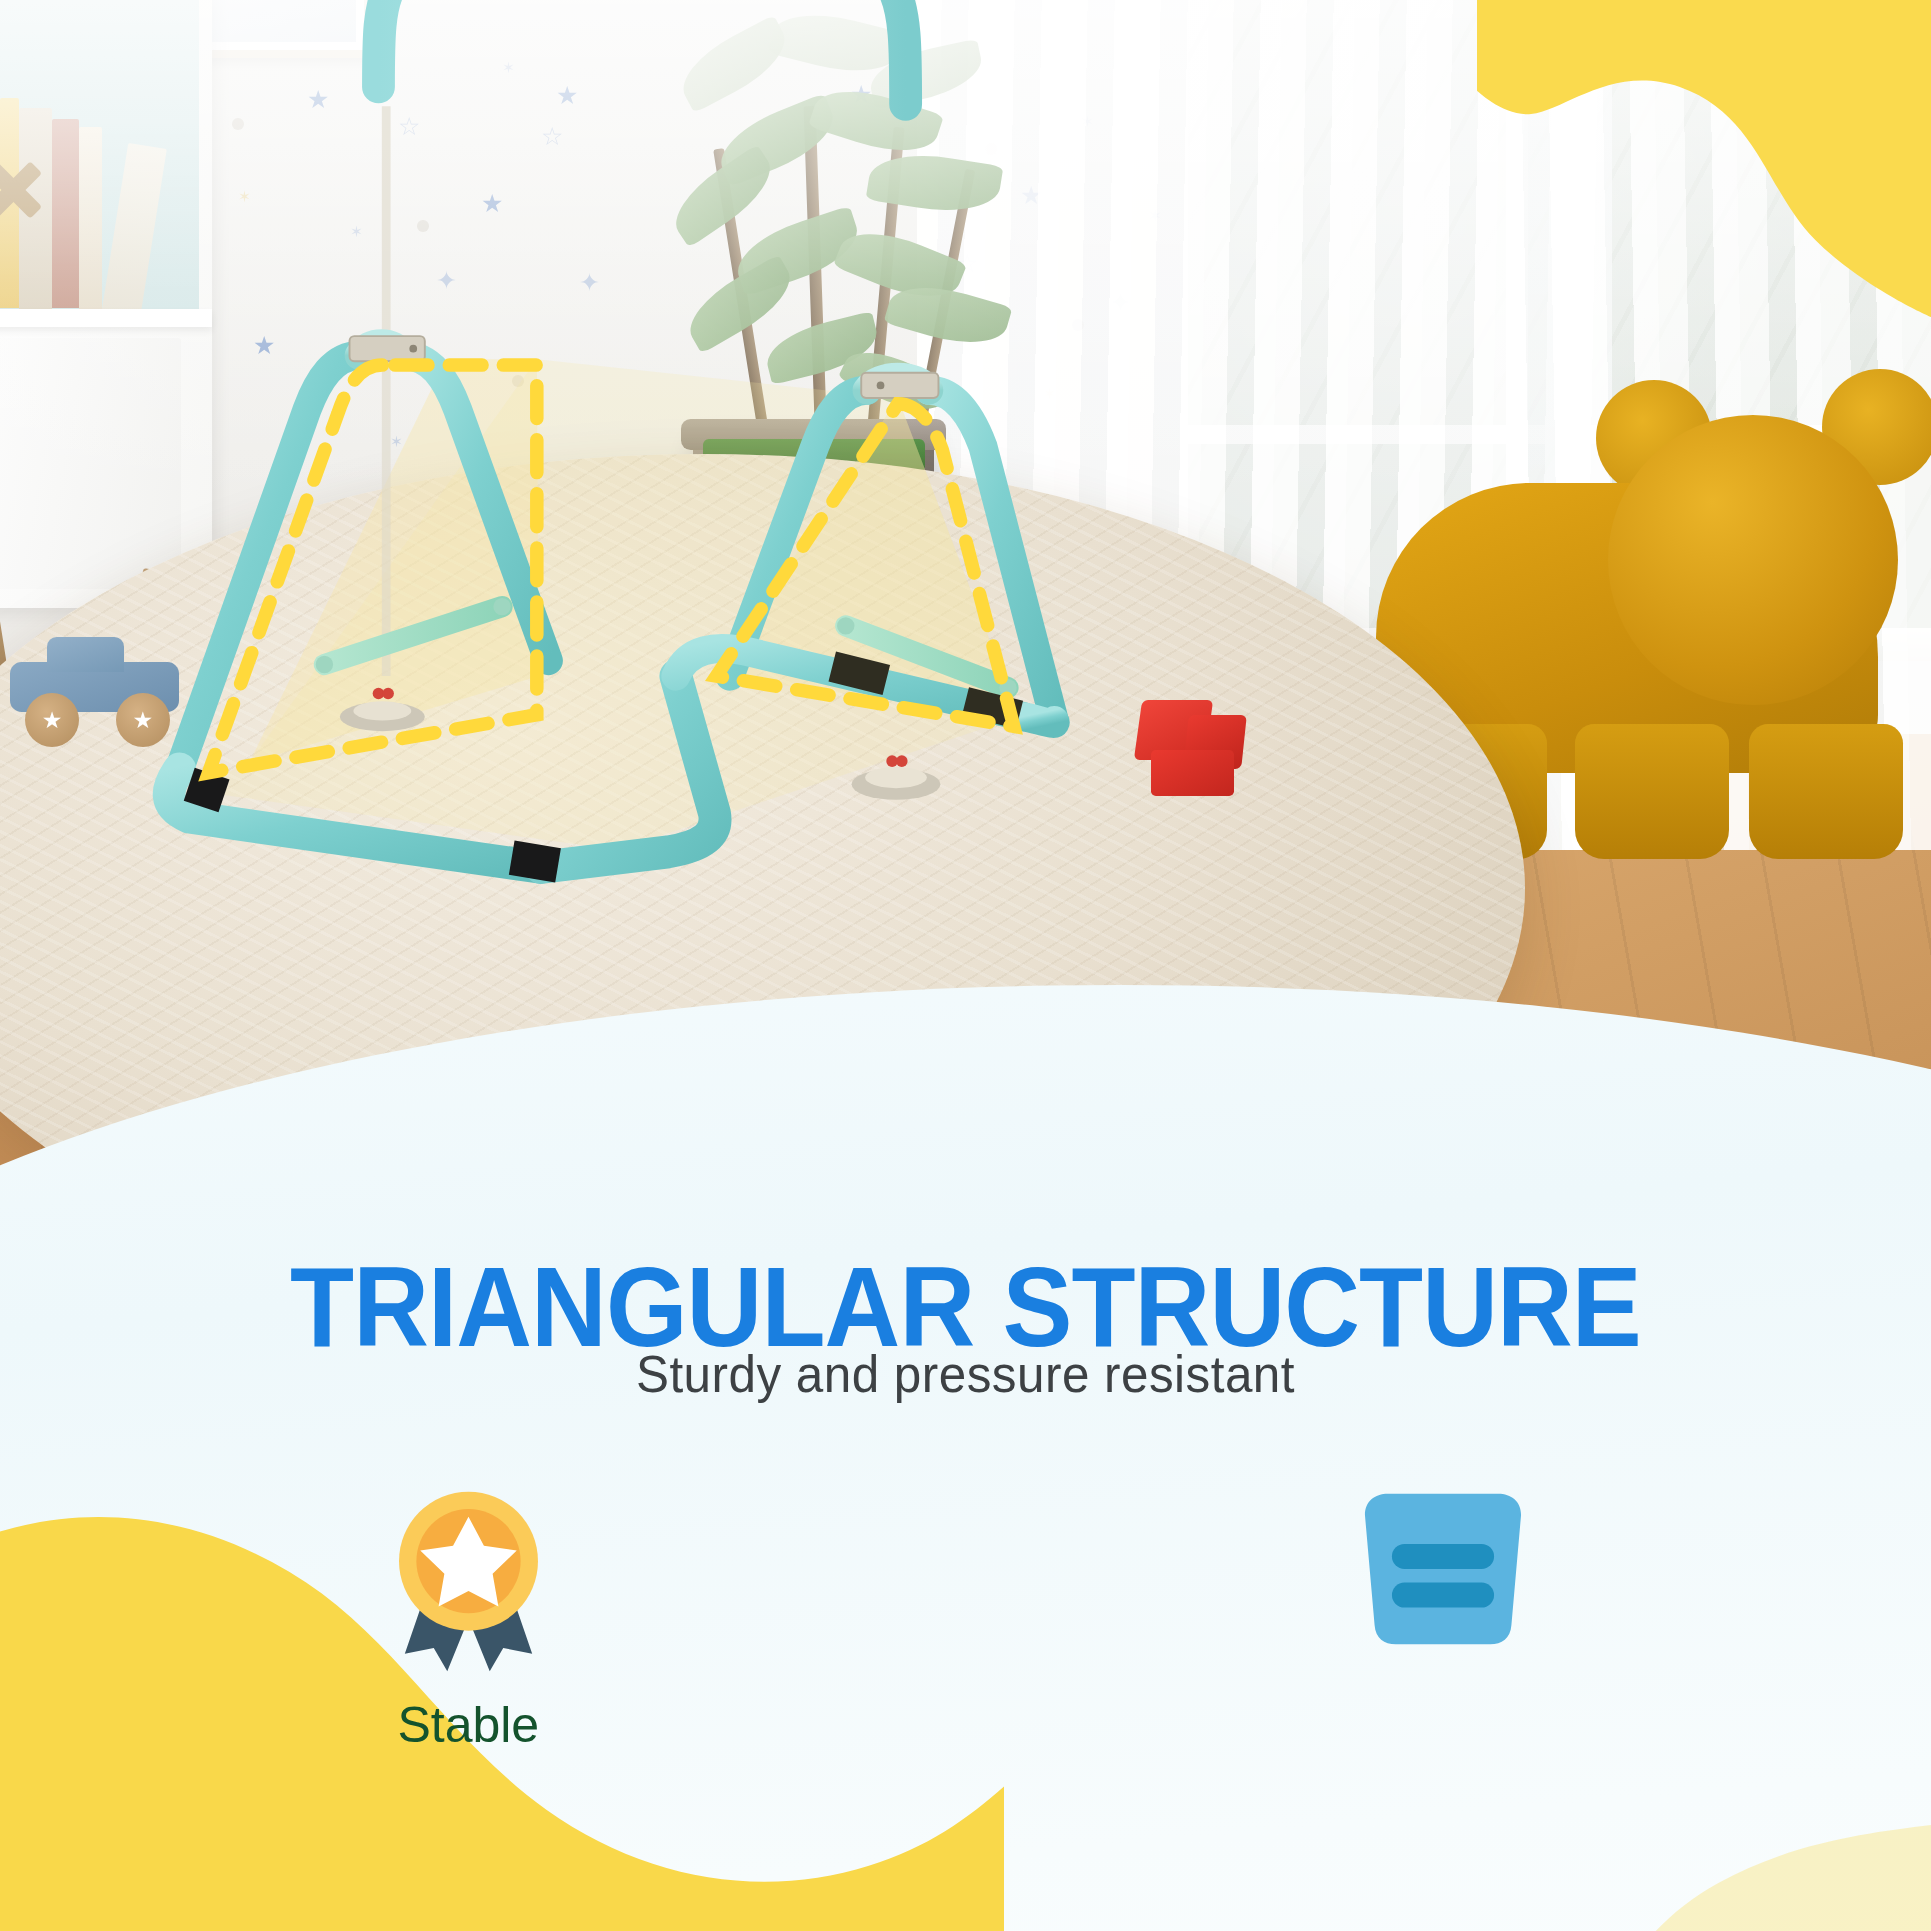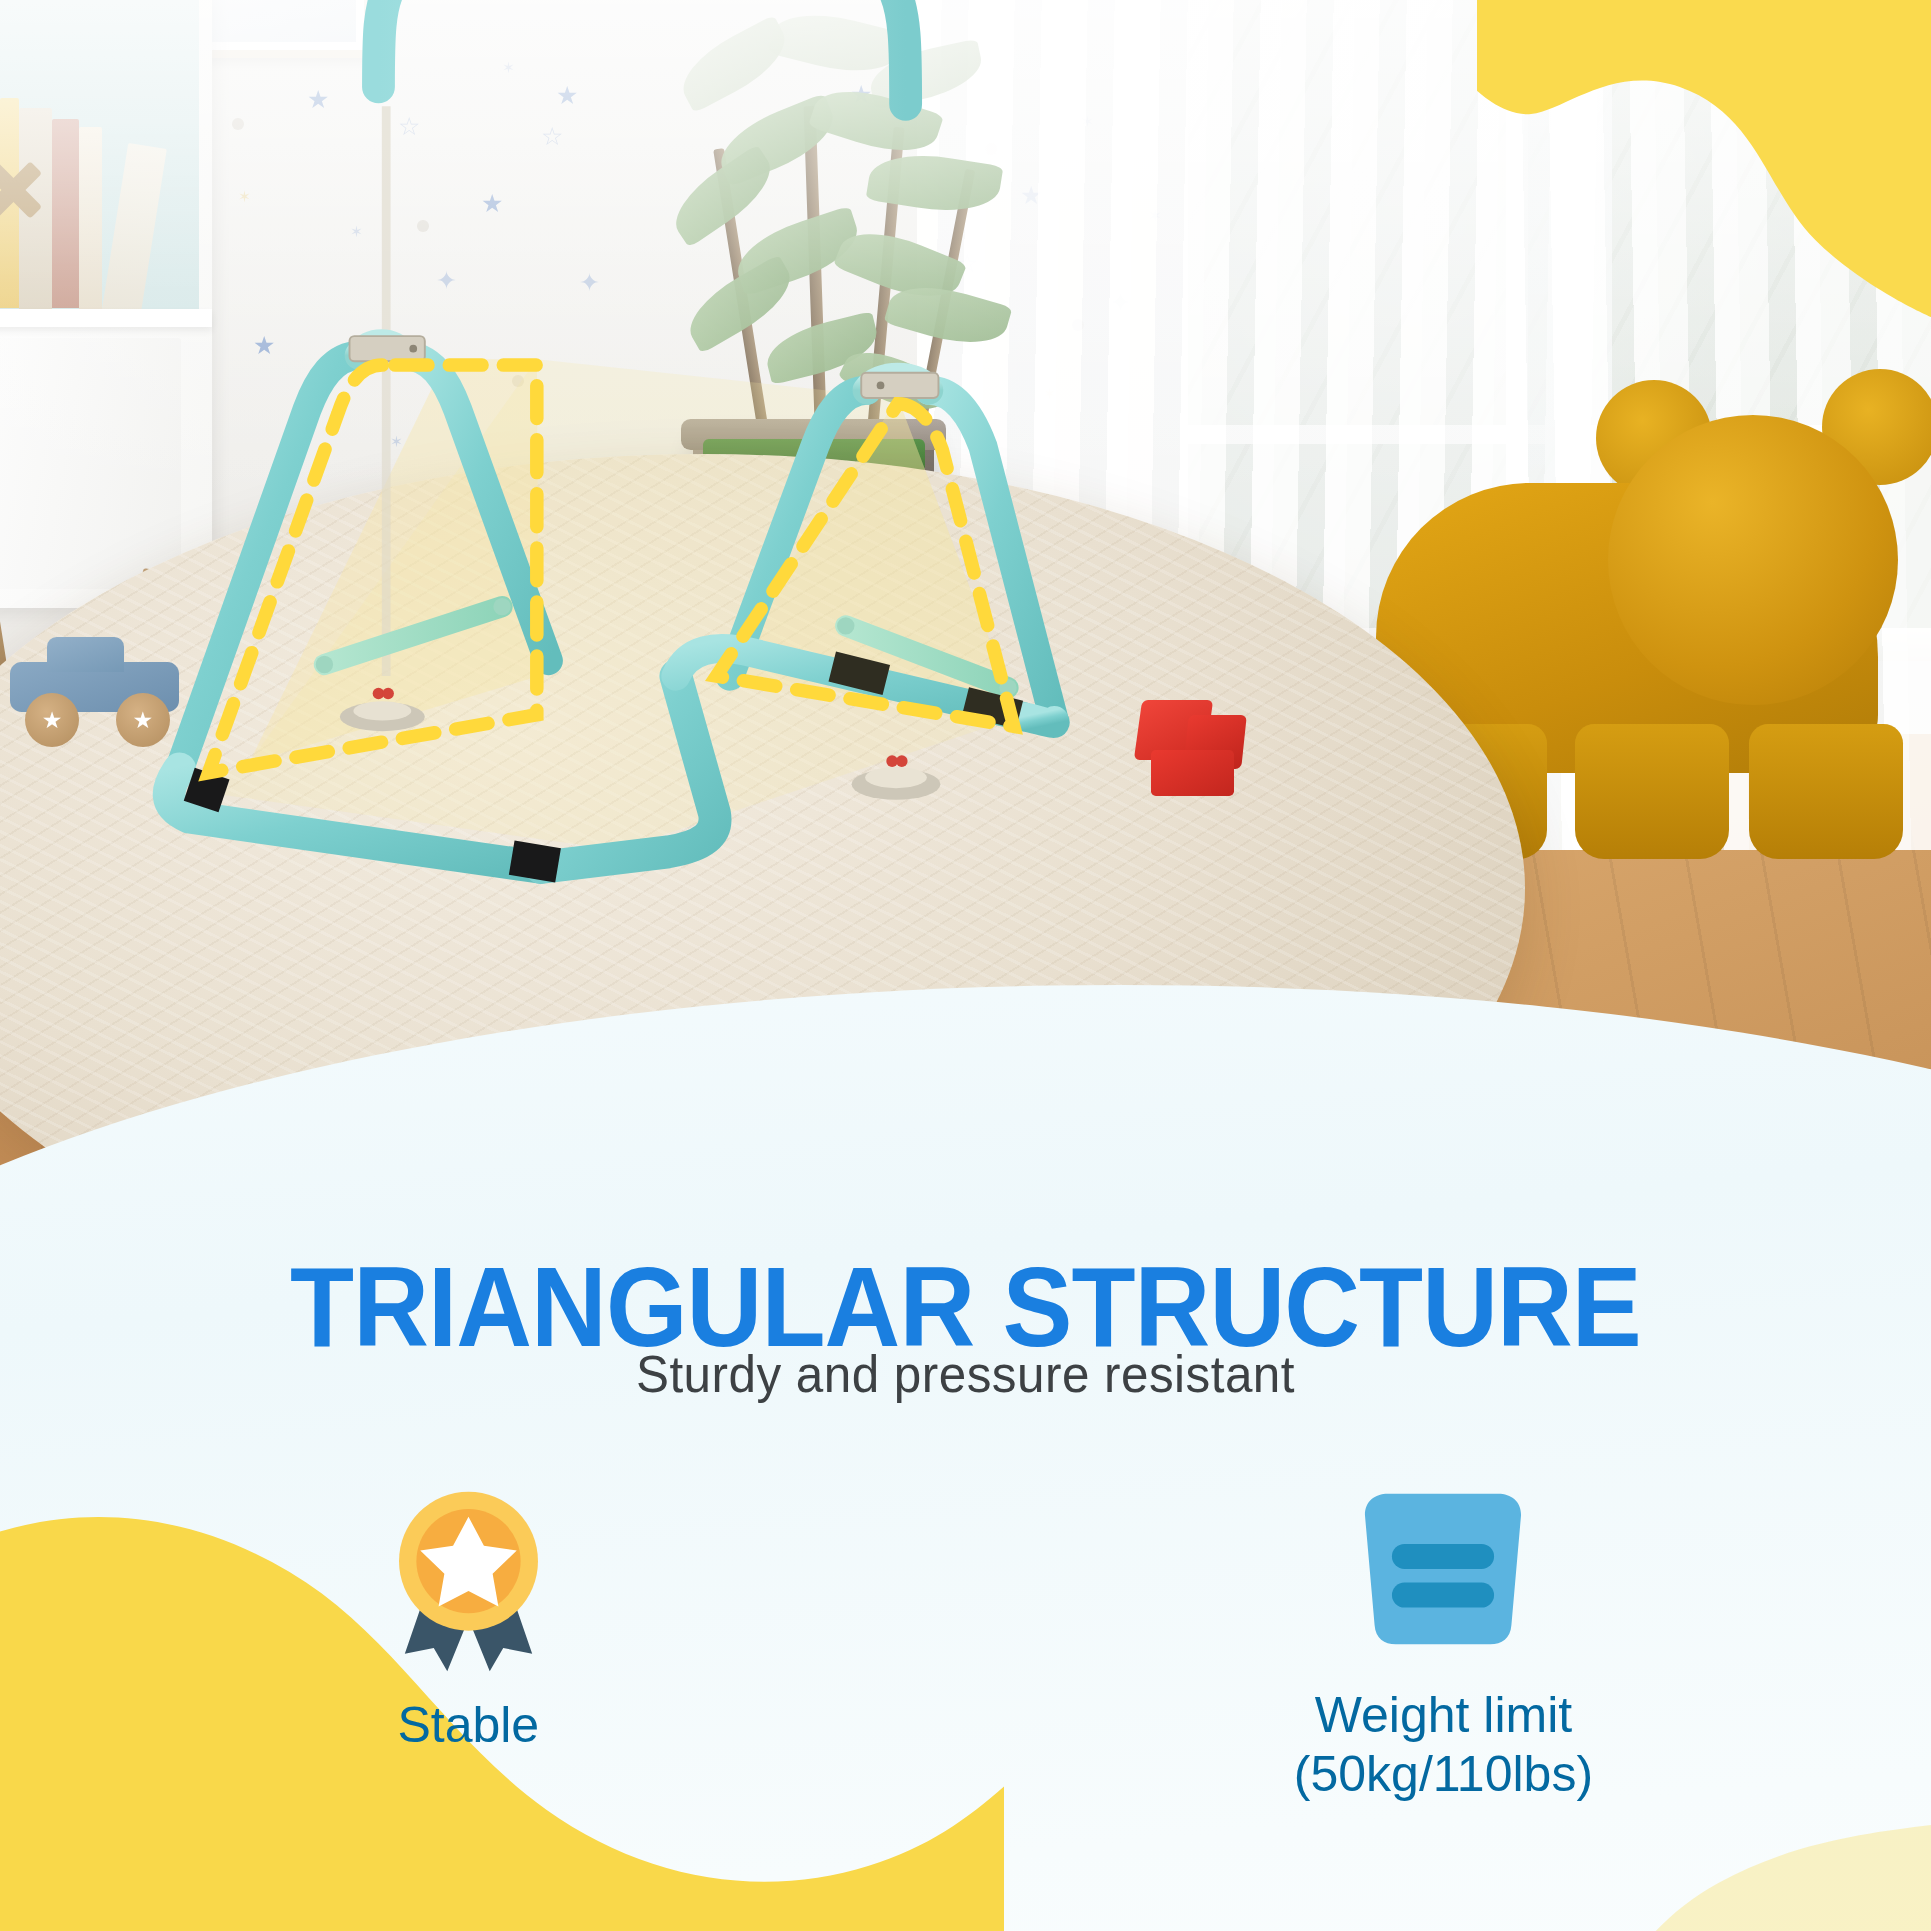--- a/index.html
+++ b/index.html
@@ -179,21 +179,21 @@
     font-weight:300; font-size:52px; color:#3d4144; letter-spacing:0.5px;
     transform:scaleX(.95); transform-origin:center;
   }
 
   
   .features { position:absolute; left:0; top:1468px; width:1931px; height:406px; display:flex; }
   .feature { flex:1; position:relative; display:flex; flex-direction:column; align-items:center; }
   .feature .ficon { height:222px; display:flex; align-items:center; justify-content:center; }
   .feature .flabel {
     font-family:"Liberation Sans","DejaVu Sans", sans-serif;
-    font-weight:300; font-size:50px; color:#0369a1; text-align:center; line-height:1.18;
+    font-weight:300; font-size:50px; color:#14532d; text-align:center; line-height:1.18;
     white-space:pre-line; margin-top:5.8px;
   }
   .f1 { margin-left:-19.3px; }
   .f3 { margin-top:-9.7px; }
 </style>
 </head>
 <body>
 
 <div id="stage">
 
@@ -468,19 +468,17 @@
           <rect x="62" y="124" width="106" height="26" rx="13" fill="#1f8fbf">
           <rect x="62" y="164" width="106" height="24" rx="12" fill="#1f8fbf"></rect>
 
           <circle cx="115" cy="50" r="52" fill="#fbd95f"></circle>
           <path d="M72,66 A46,46 0 1 1 158,66 C140,52 90,52 72,66 Z" fill="#f0b93f"></path>
           <path d="M78,62 A40,40 0 1 1 152,62 C136,50 94,50 78,62 Z" fill="#a8dcf2"></path>
           <path d="M112,30 L124,62" stroke="#3c4650" stroke-width="9" stroke-linecap="round"></path>
         </rect>
           </svg>
       </div>
-      <div class="flabel">Weight limit
-(50kg/110lbs)</div>
     </div>
   </div>
 
 </div>
 
 
 </body></html>

